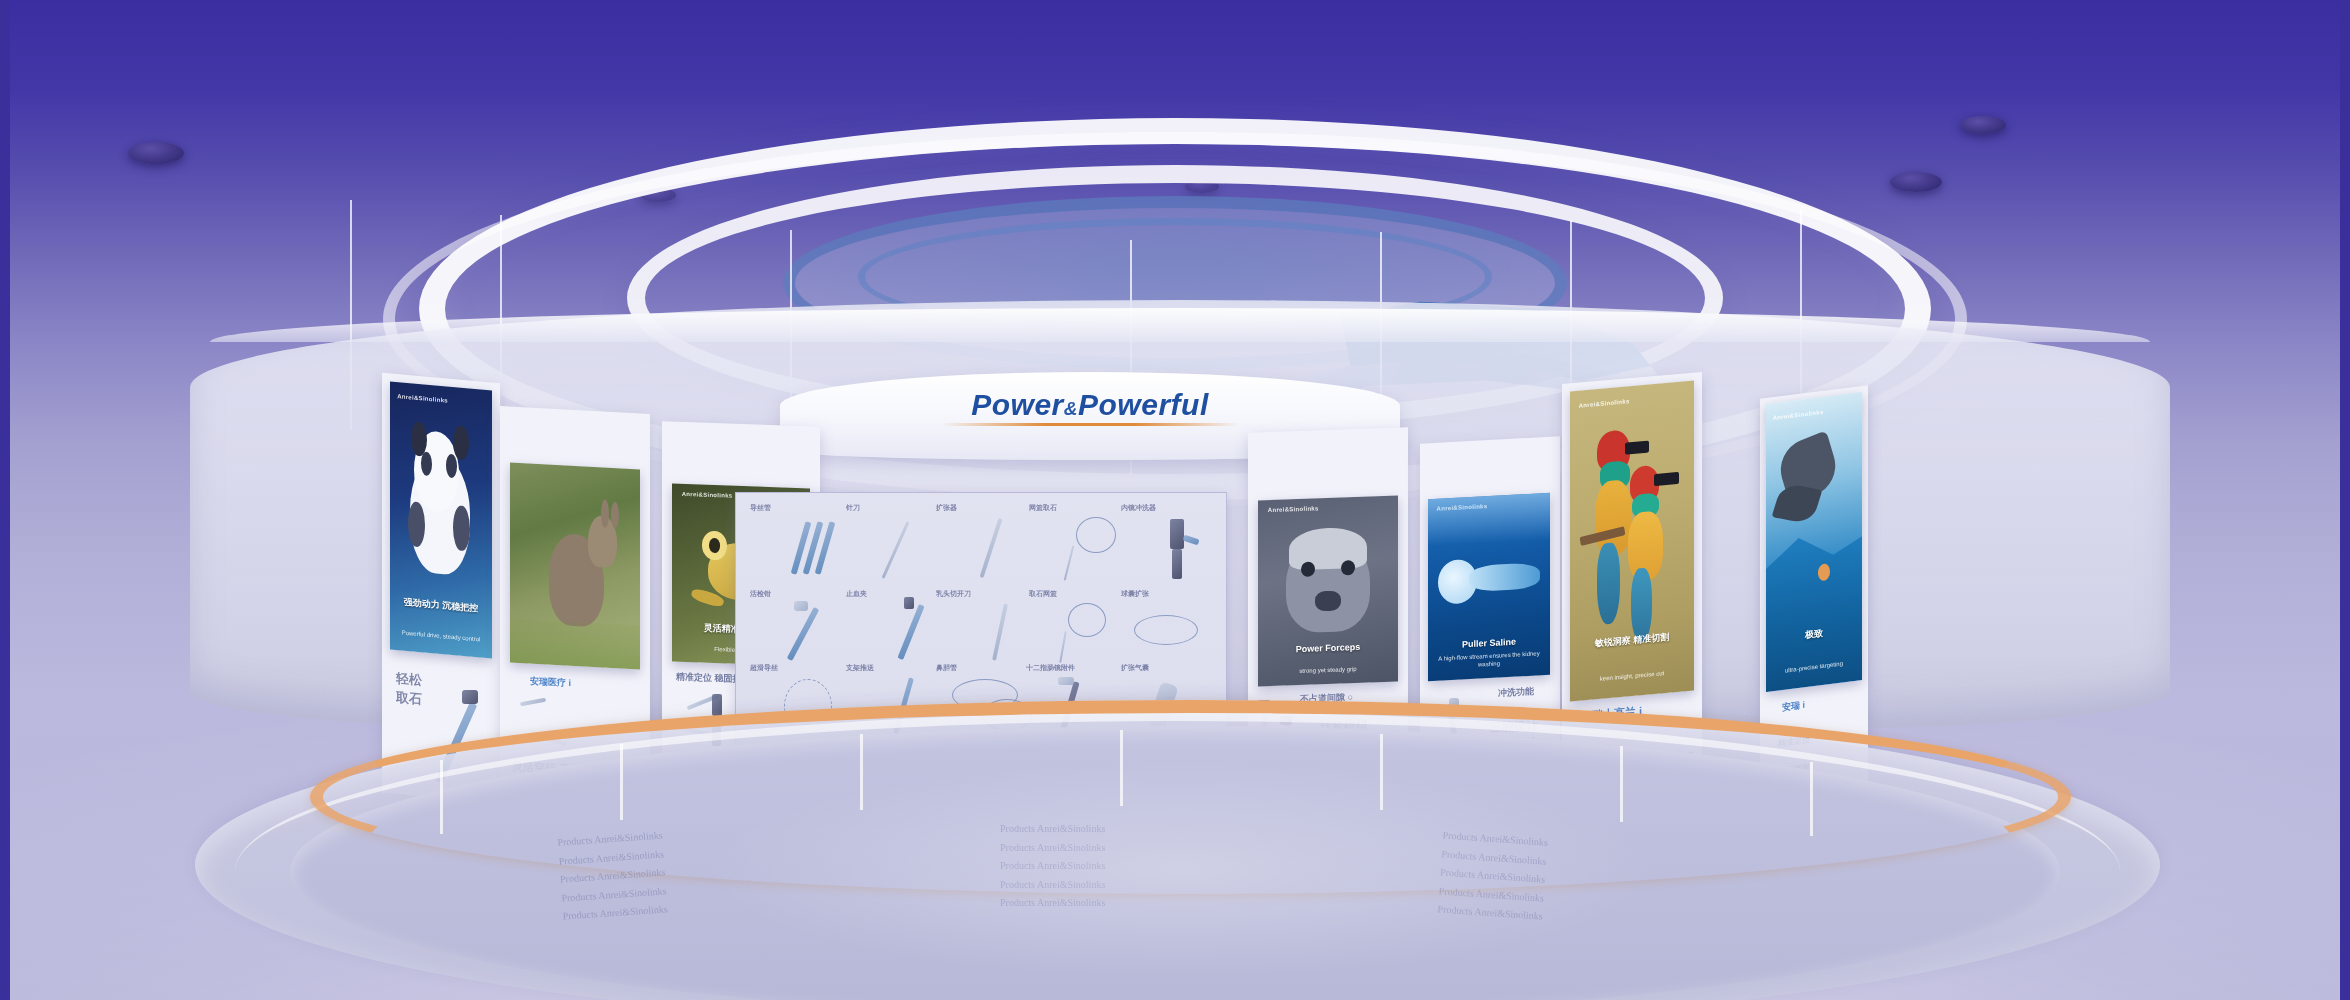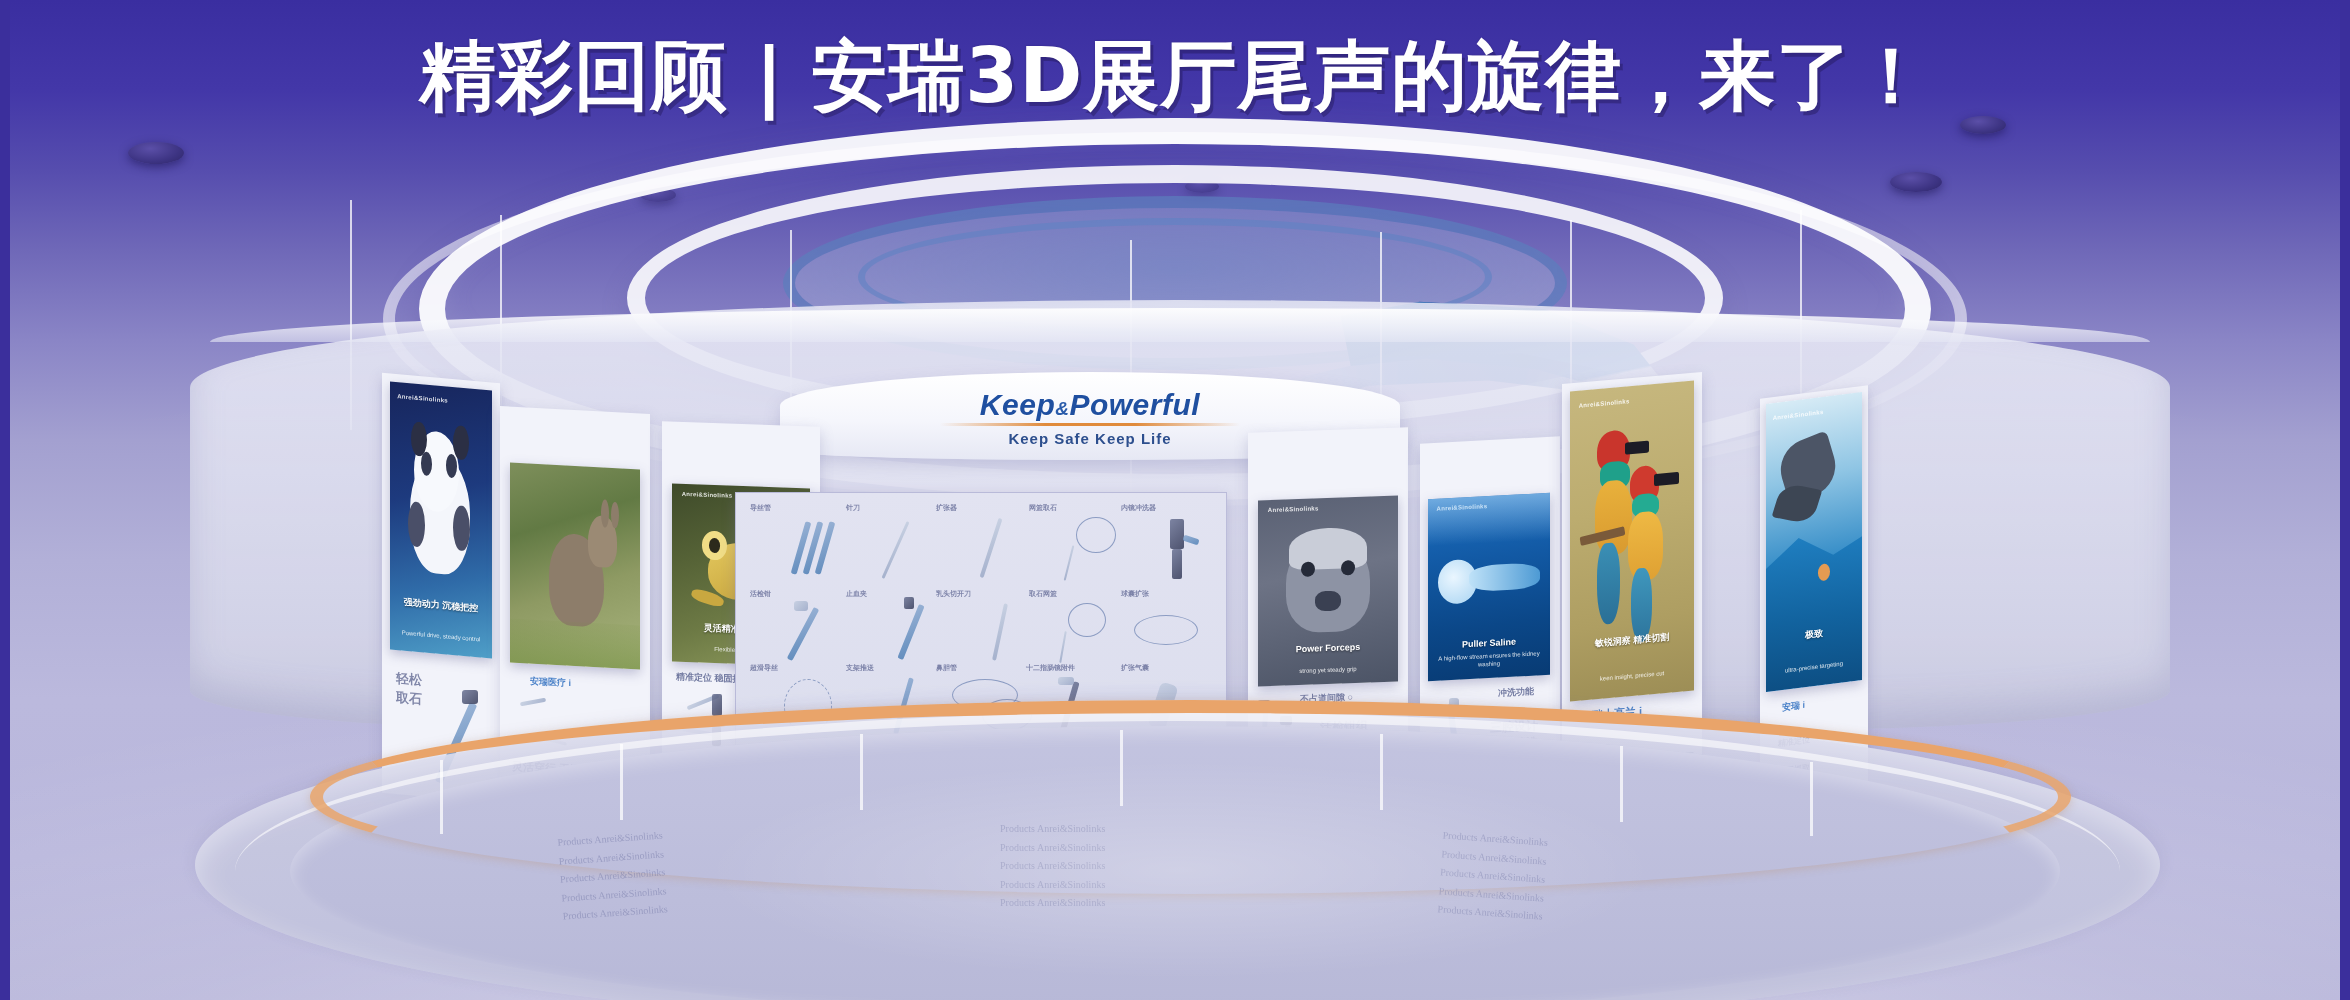--- a/index.html
+++ b/index.html
@@ -214,24 +214,23 @@
   <div class="rod" style="left:1130px;top:240px;height:265px;"></div>
   <div class="rod" style="left:1380px;top:232px;height:255px;"></div>
   <div class="rod" style="left:1570px;top:220px;height:250px;"></div>
   <div class="rod" style="left:1800px;top:210px;height:245px;"></div>
 
   <div class="wall"></div>
   <div class="wall-band"></div>
 
   <div class="logoband">
     <div class="logotext">
-      <span>Keep</span><span class="amp">&amp;</span><span>Powerful</span>
+      <span>Power</span><span class="amp">&amp;</span><span>Powerful</span>
     </div>
     <div class="logorule"></div>
-    <div class="logotag">Keep Safe Keep Life</div>
   </div>
 
   <div class="panel" style="left:382px;top:378px;width:118px;height:420px;transform:skewY(5deg);"></div>
   <div class="poster" style="left:390px;top:386px;width:102px;height:268px;transform:skewY(5deg);
        background:linear-gradient(165deg,#17255c 0%,#1d3a7e 40%,#2f6ba8 72%,#4f9fc8 100%);">
     <div class="plogo">Anrei&amp;Sinolinks</div>
 
     <div style="position:absolute;left:20%;top:26%;width:58%;height:44%;background:#f4f6fb;border-radius:48% 48% 44% 44%;"></div>
     <div style="position:absolute;left:24%;top:17%;width:44%;height:30%;background:#f7f9fd;border-radius:50%;"></div>
     <div style="position:absolute;left:21%;top:14%;width:15%;height:13%;background:#2b2f44;border-radius:50%;"></div>
@@ -444,16 +443,15 @@
   <div class="floortext" style="left:1440px;top:830px;transform:rotate(4deg);">
     <span>Products Anrei&amp;Sinolinks</span><br>
     <span>Products Anrei&amp;Sinolinks</span><br>
     <span>Products Anrei&amp;Sinolinks</span><br>
     <span>Products Anrei&amp;Sinolinks</span><br>
     <span>Products Anrei&amp;Sinolinks</span>
   </div>
 
   <div class="glow" style="left:700px;top:760px;width:960px;height:220px;background:radial-gradient(ellipse,rgba(255,255,255,.28),rgba(255,255,255,0) 70%);"></div>
 
-  <div class="title">精彩回顾 | 安瑞3D展厅尾声的旋律，来了！</div>
 
   <div class="frame"></div>
 </div>
 
 </body></html>

